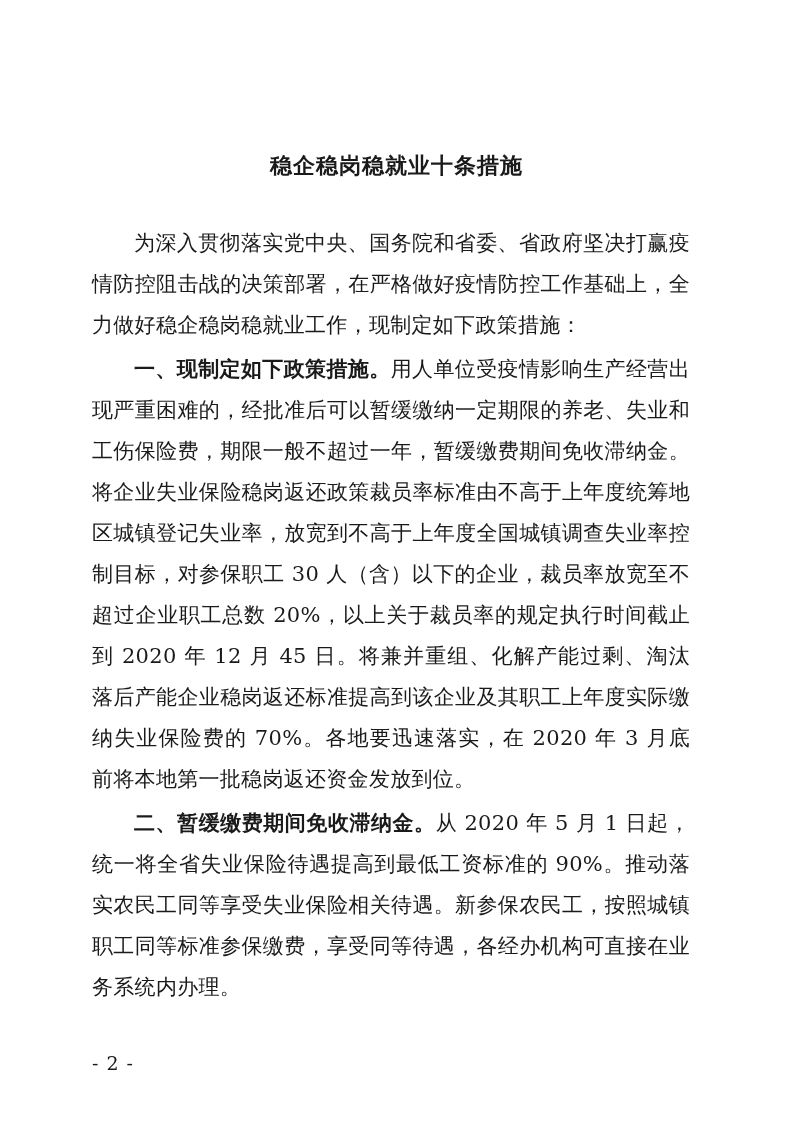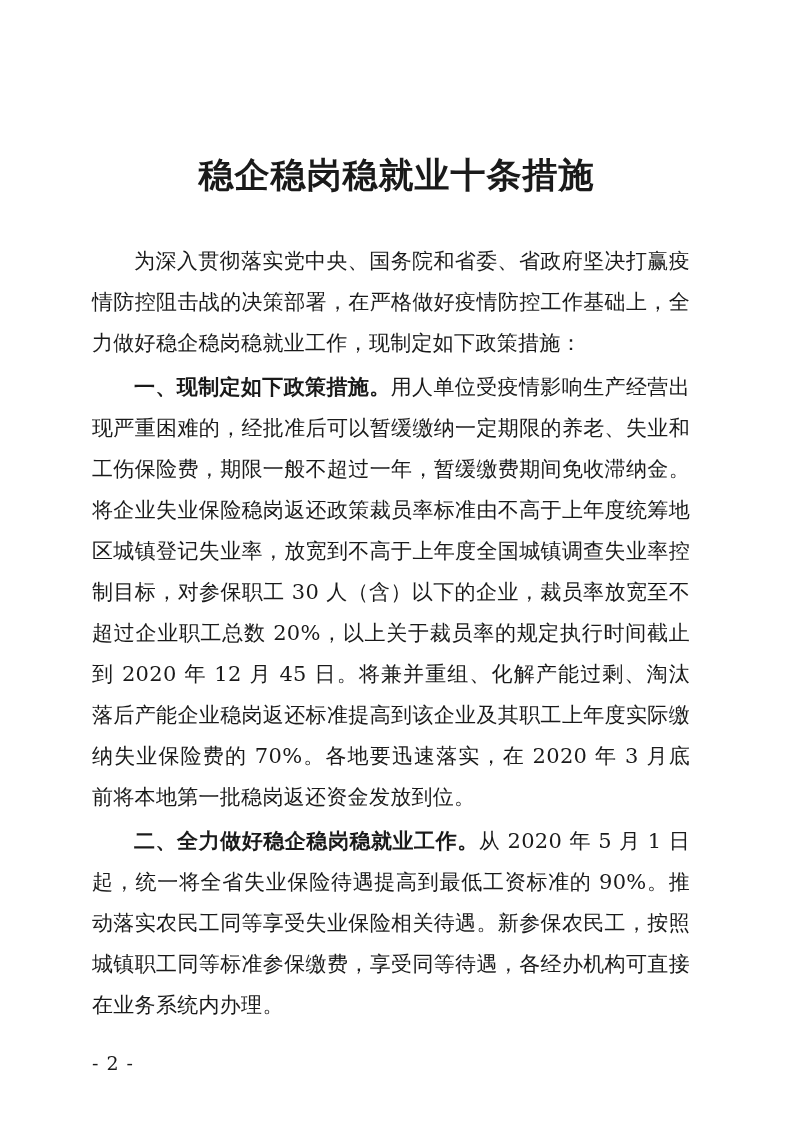--- a/index.html
+++ b/index.html
@@ -17,21 +17,21 @@
   }
   .page {
     width: 793px;
     height: 1122px;
     box-sizing: border-box;
     padding: 150px 92px 40px 92px;
     position: relative;
   }
   .doc-title {
     text-align: center;
-    font-size: 35px;
+    font-size: 22px;
     font-weight: bold;
     letter-spacing: 1px;
     line-height: 1.4;
     margin: 0 0 42px 0;
     font-family: "DejaVu Serif", "Liberation Serif", serif;
   }
   .body-text {
     font-size: 21px;
     line-height: 41px;
     text-align: justify;
@@ -60,19 +60,19 @@
 <div class="page">
 
   <h1 class="doc-title">稳企稳岗稳就业十条措施</h1>
 
   <div class="body-text">
 
     <p class="para"><span>为深入贯彻落实党中央、国务院和省委、省政府坚决打赢疫情防控阻击战的决策部署，在严格做好疫情防控工作基础上，全力做好稳企稳岗稳就业工作，现制定如下政策措施：</span></p>
 
     <p class="para"><span class="lead">一、现制定如下政策措施。</span><span>用人单位受疫情影响生产经营出现严重困难的，经批准后可以暂缓缴纳一定期限的养老、失业和工伤保险费，期限一般不超过一年，暂缓缴费期间免收滞纳金。将企业失业保险稳岗返还政策裁员率标准由不高于上年度统筹地区城镇登记失业率，放宽到不高于上年度全国城镇调查失业率控制目标，对参保职工 30 人（含）以下的企业，裁员率放宽至不超过企业职工总数 20%，以上关于裁员率的规定执行时间截止到 2020 年 12 月 45 日。将兼并重组、化解产能过剩、淘汰落后产能企业稳岗返还标准提高到该企业及其职工上年度实际缴纳失业保险费的 70%。各地要迅速落实，在 2020 年 3 月底前将本地第一批稳岗返还资金发放到位。</span></p>
 
-    <p class="para"><span class="lead">二、全力做好稳企稳岗稳就业工作。</span><span>从 2020 年 5 月 1 日起，统一将全省失业保险待遇提高到最低工资标准的 90%。推动落实农民工同等享受失业保险相关待遇。新参保农民工，按照城镇职工同等标准参保缴费，享受同等待遇，各经办机构可直接在业务系统内办理。</span></p>
+    <p class="para"><span class="lead">二、暂缓缴费期间免收滞纳金。</span><span>从 2020 年 5 月 1 日起，统一将全省失业保险待遇提高到最低工资标准的 90%。推动落实农民工同等享受失业保险相关待遇。新参保农民工，按照城镇职工同等标准参保缴费，享受同等待遇，各经办机构可直接在业务系统内办理。</span></p>
 
   </div>
 
   <div class="page-number">- 2 -</div>
 
 </div>
 
 </body></html>

